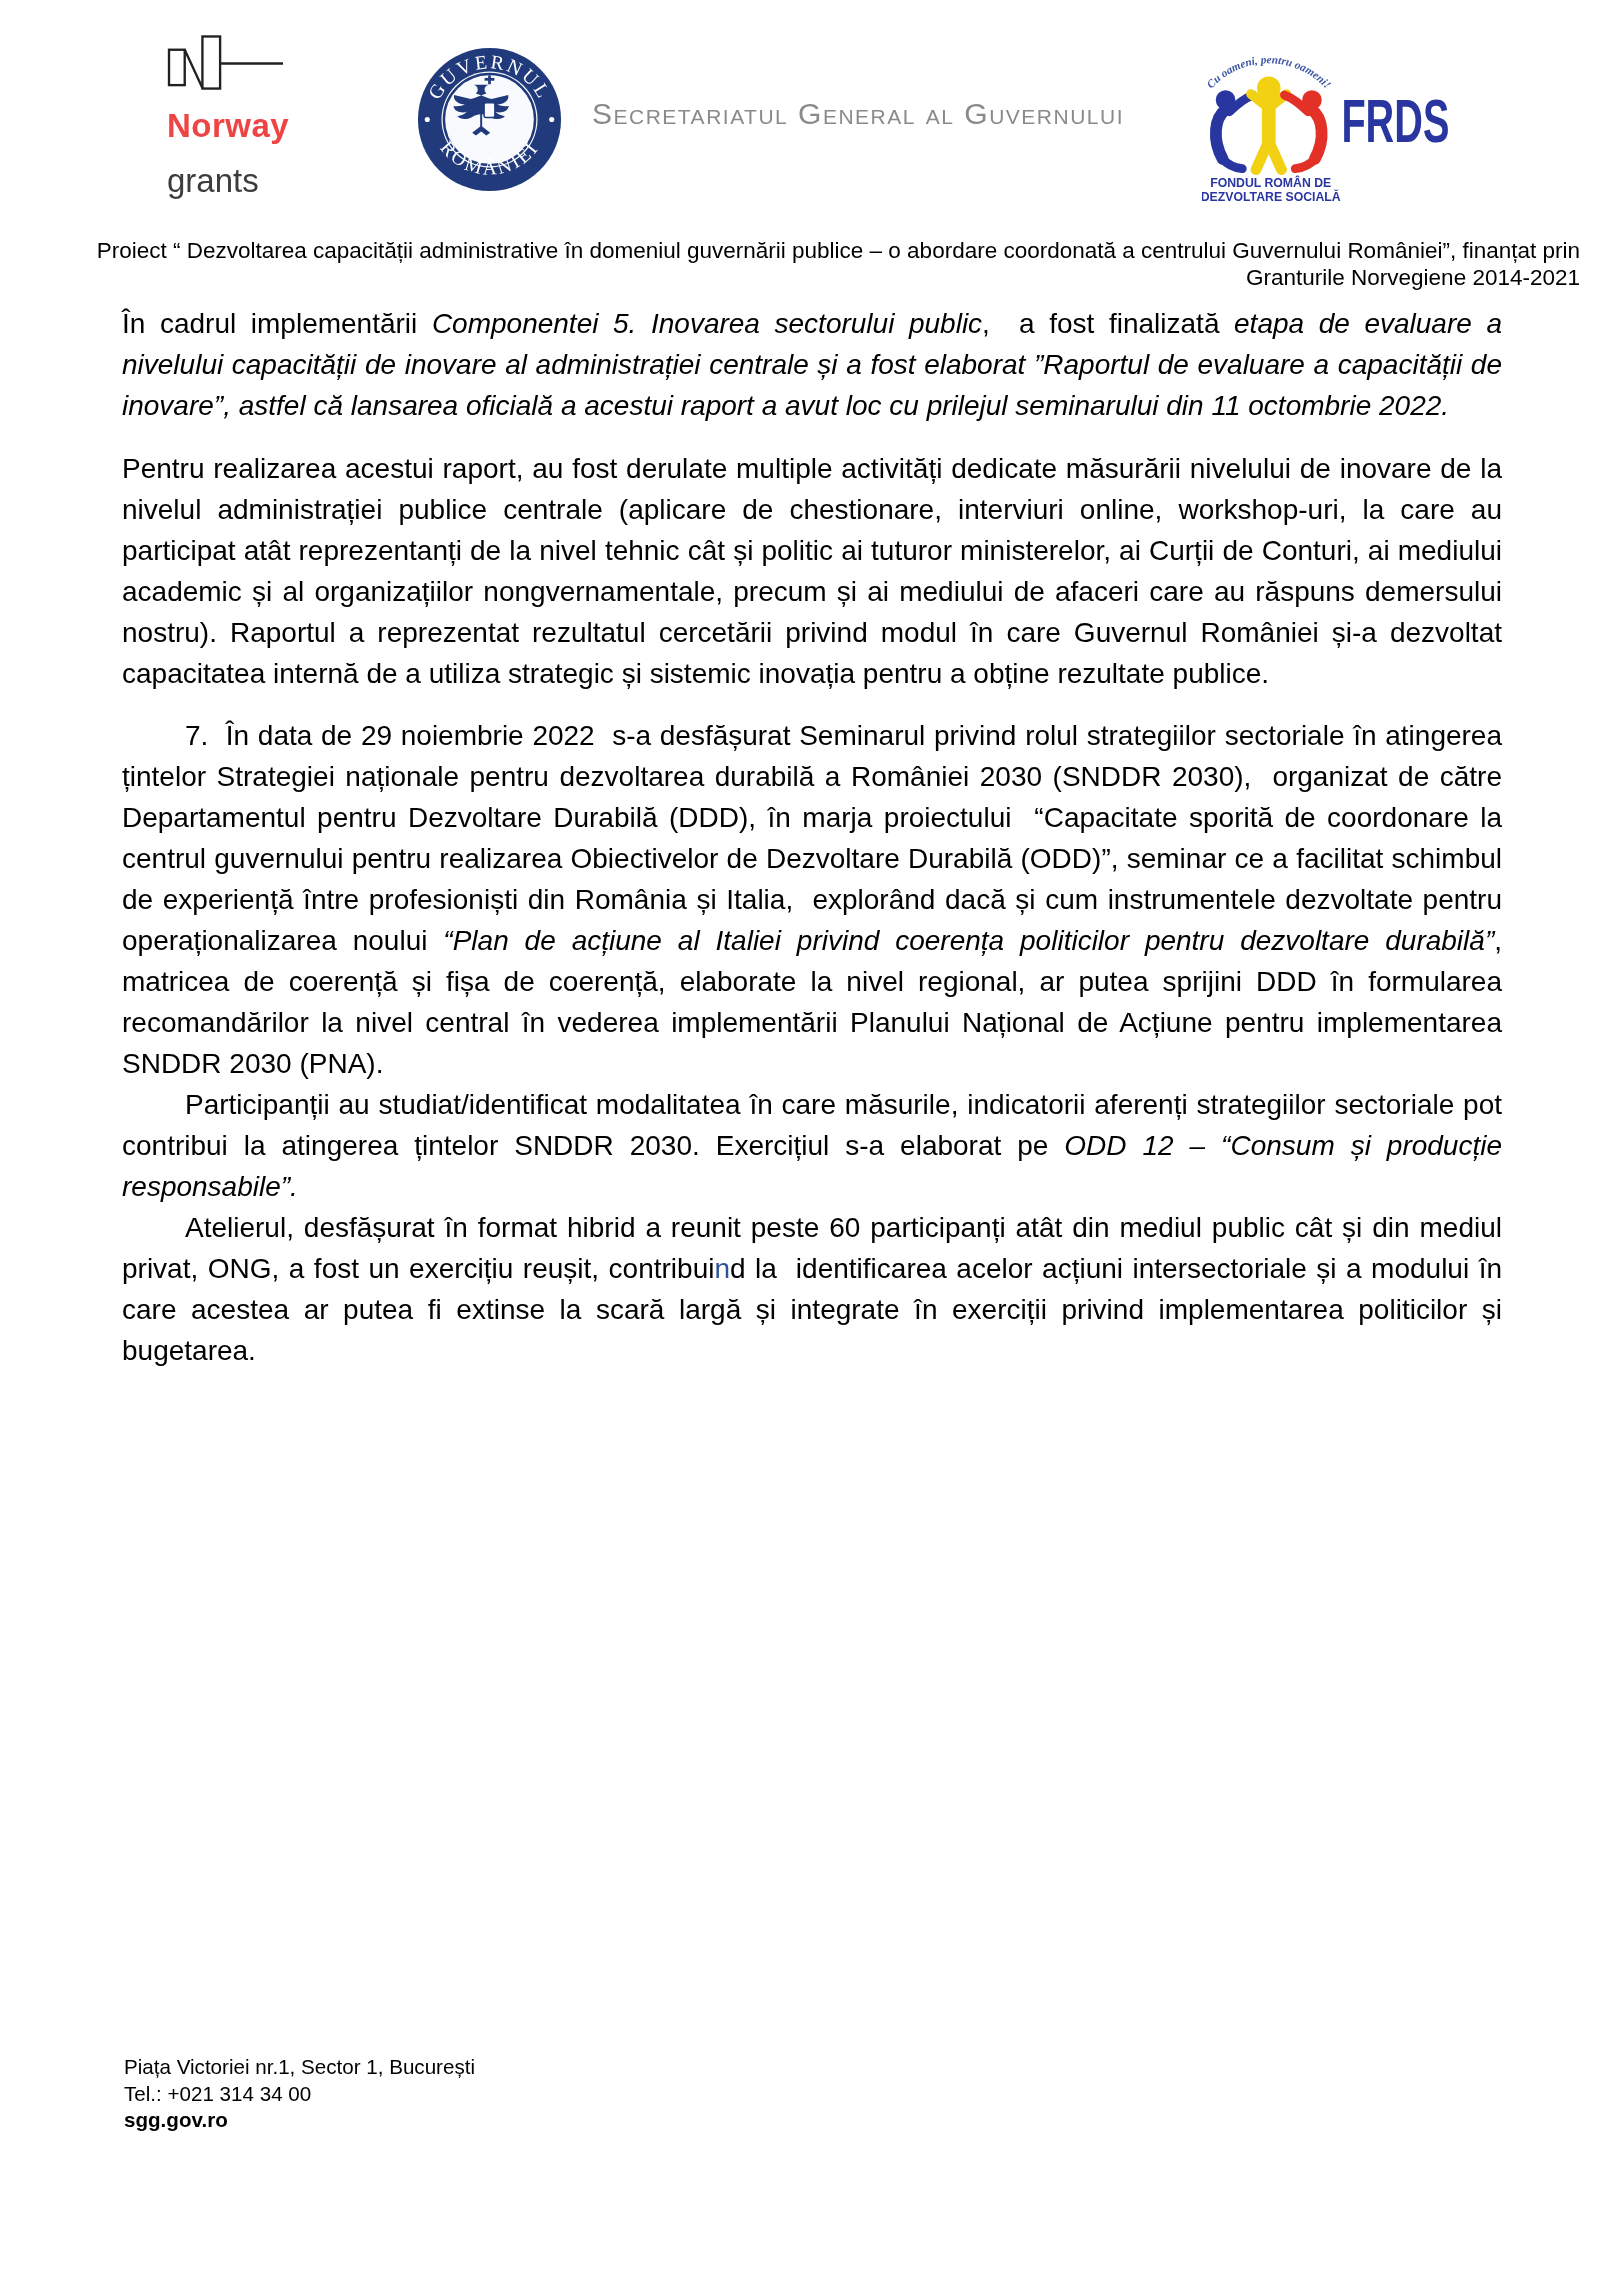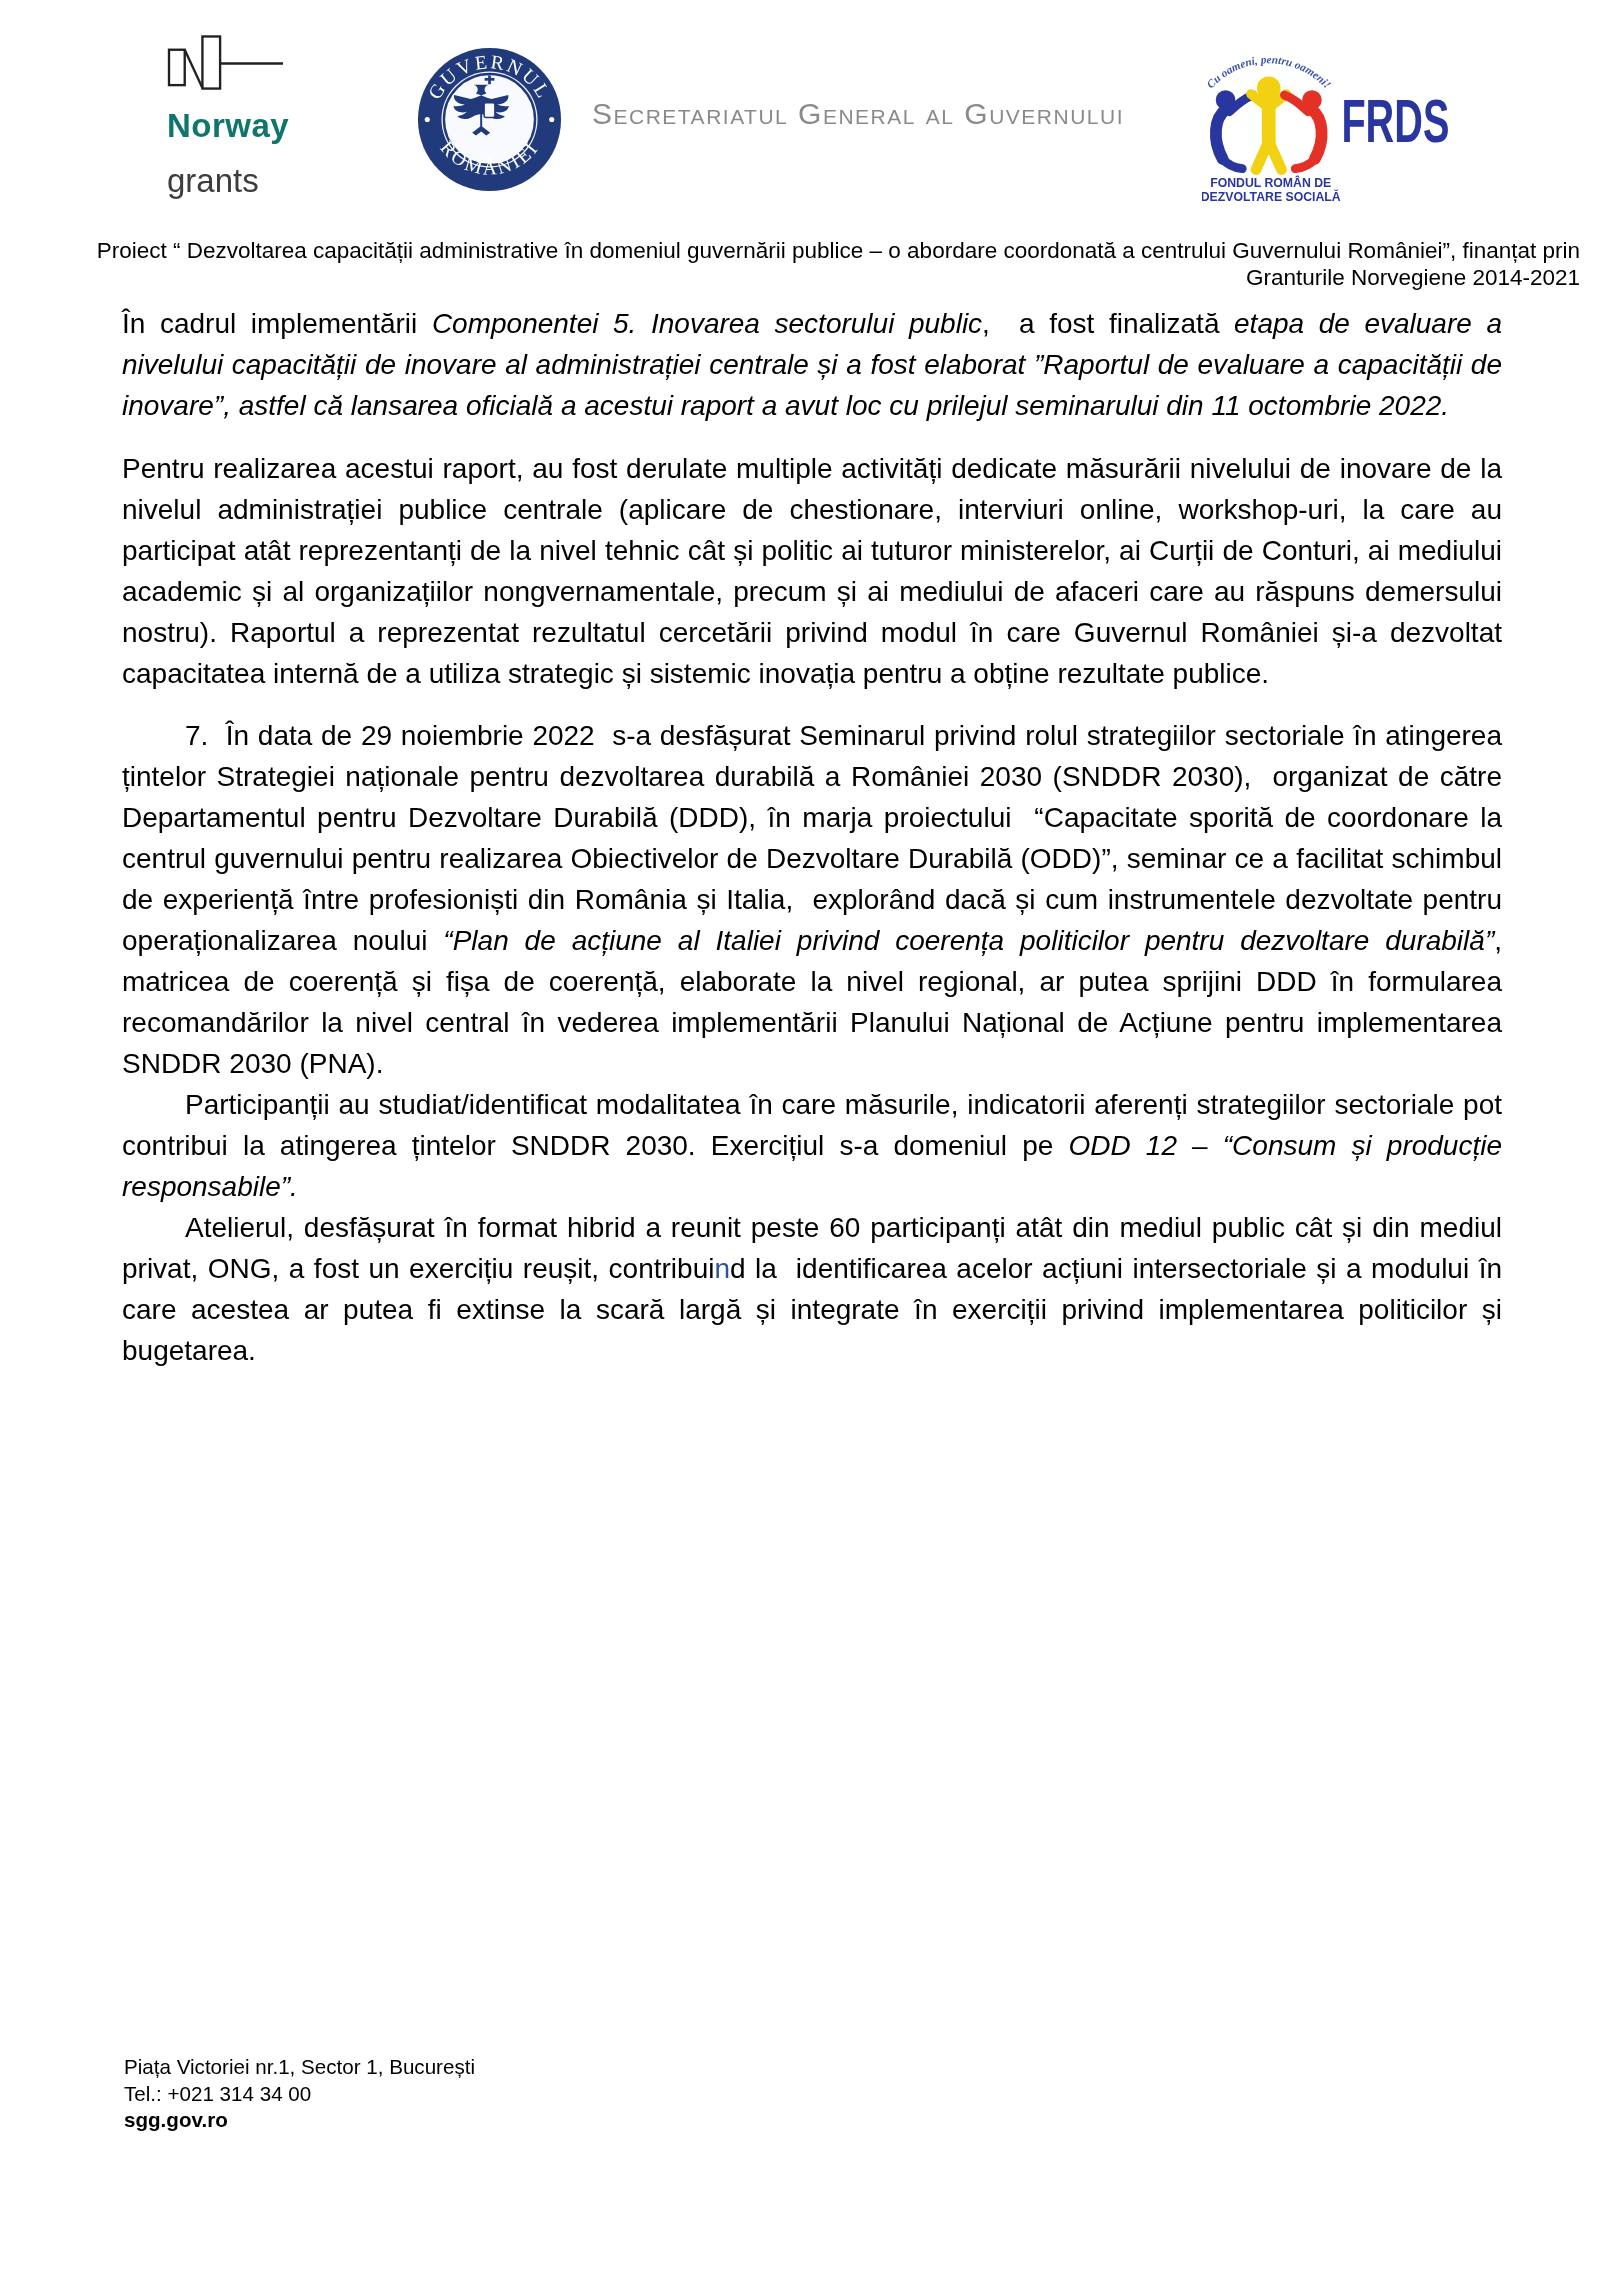--- a/index.html
+++ b/index.html
@@ -1,21 +1,21 @@
 <!DOCTYPE html>
 <html><head>
 <meta charset="utf-8">
 <style>
   html,body{margin:0;padding:0;background:#ffffff;}
   .page{position:relative;width:1621px;height:2293px;background:#ffffff;overflow:hidden;
         font-family:"Liberation Sans",sans-serif;color:#000;}
   
   .header{position:relative;height:211px;}
   .norway{position:absolute;left:167px;top:35px;width:196px;}
-  .norway-name{font-weight:bold;font-size:33px;color:#0f766e;line-height:35px;margin-top:11.8px;letter-spacing:0.5px;}
+  .norway-name{font-weight:bold;font-size:33px;color:#ef4444;line-height:35px;margin-top:11.8px;letter-spacing:0.5px;}
   .norway-sub{font-size:33px;font-weight:400;color:#3c3c3c;line-height:35px;margin-top:20px;}
   .seal{position:absolute;left:416px;top:46px;width:147px;height:147px;}
   .sgg-title{position:absolute;left:592px;top:97px;font-family:Liberation Sans, sans-serif;
              font-variant:small-caps;font-size:30px;letter-spacing:1.5px;color:#8a8a8a;white-space:nowrap;}
   .frds{position:absolute;left:1202px;top:41px;width:267px;height:165px;}
   
   .project-title{margin:25.5px 41px 0;text-align:right;font-size:22.5px;line-height:27.4px;color:#000;}
   
   .content{margin:11.8px 119px 0 122px;text-align:justify;font-size:28px;line-height:41px;}
   .content p{margin:0 0 21.6px 0;}
@@ -119,21 +119,21 @@
   <div class="content">
 
 
     <p><span>În cadrul implementării </span><span class="b i">Componentei 5. Inovarea sectorului public</span><span>,&nbsp; a fost finalizată </span><span class="b i">etapa de evaluare a nivelului capacității de inovare al administrației centrale și a fost elaborat ”Raportul de evaluare a capacității de inovare”, astfel că lansarea oficială a acestui raport a avut loc cu prilejul seminarului din 11 octombrie 2022.</span></p>
 
     <p><span>Pentru realizarea acestui raport, au fost derulate multiple activități dedicate măsurării nivelului de inovare de la nivelul administrației publice centrale (aplicare de chestionare, interviuri online, workshop-uri, la care au participat atât reprezentanți de la nivel tehnic cât și politic ai tuturor ministerelor, ai Curții de Conturi, ai mediului academic și al organizațiilor nongvernamentale, precum și ai mediului de afaceri care au răspuns demersului nostru). Raportul a reprezentat rezultatul cercetării privind modul în care Guvernul României și-a dezvoltat capacitatea internă de a utiliza strategic și sistemic inovația pentru a obține rezultate publice.</span></p>
 
 
     <p class="indent tight"><span class="b">7.&nbsp;&nbsp;În data de 29 noiembrie 2022&nbsp; </span><span>s-a desfășurat </span><span class="b">Seminarul privind rolul strategiilor sectoriale în atingerea țintelor Strategiei naționale pentru dezvoltarea durabilă a României 2030 (SNDDR 2030),</span><span>&nbsp; organizat de către Departamentul pentru Dezvoltare Durabilă (DDD), în marja proiectului&nbsp; “Capacitate sporită de coordonare la centrul guvernului pentru realizarea Obiectivelor de Dezvoltare Durabilă (ODD)”, seminar ce a facilitat schimbul de experiență între profesioniști din România și Italia,&nbsp; explorând dacă și cum instrumentele dezvoltate pentru operaționalizarea noului </span><span class="b i">“Plan de acțiune al Italiei privind coerența politicilor pentru dezvoltare durabilă”</span><span>, matricea de coerență și fișa de coerență, elaborate la nivel regional, ar putea sprijini DDD în formularea recomandărilor la nivel central în vederea </span><span class="b">implementării Planului Național de Acțiune pentru implementarea SNDDR 2030 (PNA).</span></p>
 
-    <p class="indent tight"><span>Participanții au studiat/identificat modalitatea în care măsurile, indicatorii aferenți strategiilor sectoriale pot contribui la atingerea țintelor </span><span class="b">SNDDR 2030</span><span>. Exercițiul s-a domeniul pe </span><span class="b i">ODD 12 – “Consum și producție responsabile”.</span></p>
+    <p class="indent tight"><span>Participanții au studiat/identificat modalitatea în care măsurile, indicatorii aferenți strategiilor sectoriale pot contribui la atingerea țintelor </span><span class="b">SNDDR 2030</span><span>. Exercițiul s-a elaborat pe </span><span class="b i">ODD 12 – “Consum și producție responsabile”.</span></p>
 
     <p class="indent tight"><span>Atelierul, desfășurat în format hibrid a reunit peste 60 participanți atât din mediul public cât și din mediul privat, ONG, a fost un exercițiu reușit, contribui</span><span class="blue">n</span><span>d la&nbsp; identificarea acelor acțiuni intersectoriale și a modului în care acestea ar putea fi extinse la scară largă și integrate în exerciții privind implementarea politicilor și bugetarea.</span></p>
 
   </div>
 
   <div class="footer">
     <div>Piața Victoriei nr.1, Sector 1, București</div>
     <div>Tel.: +021 314 34 00</div>
     <div class="bold">sgg.gov.ro</div>
   </div>

